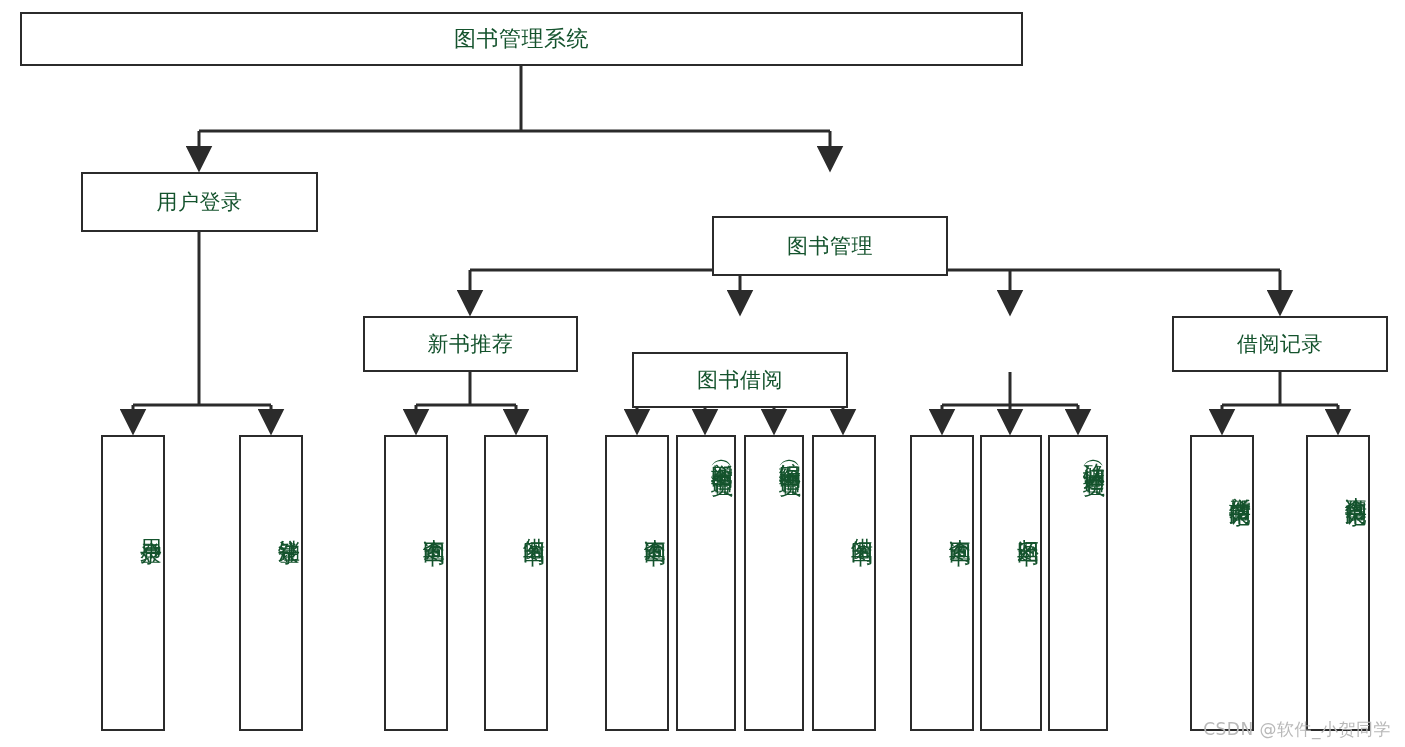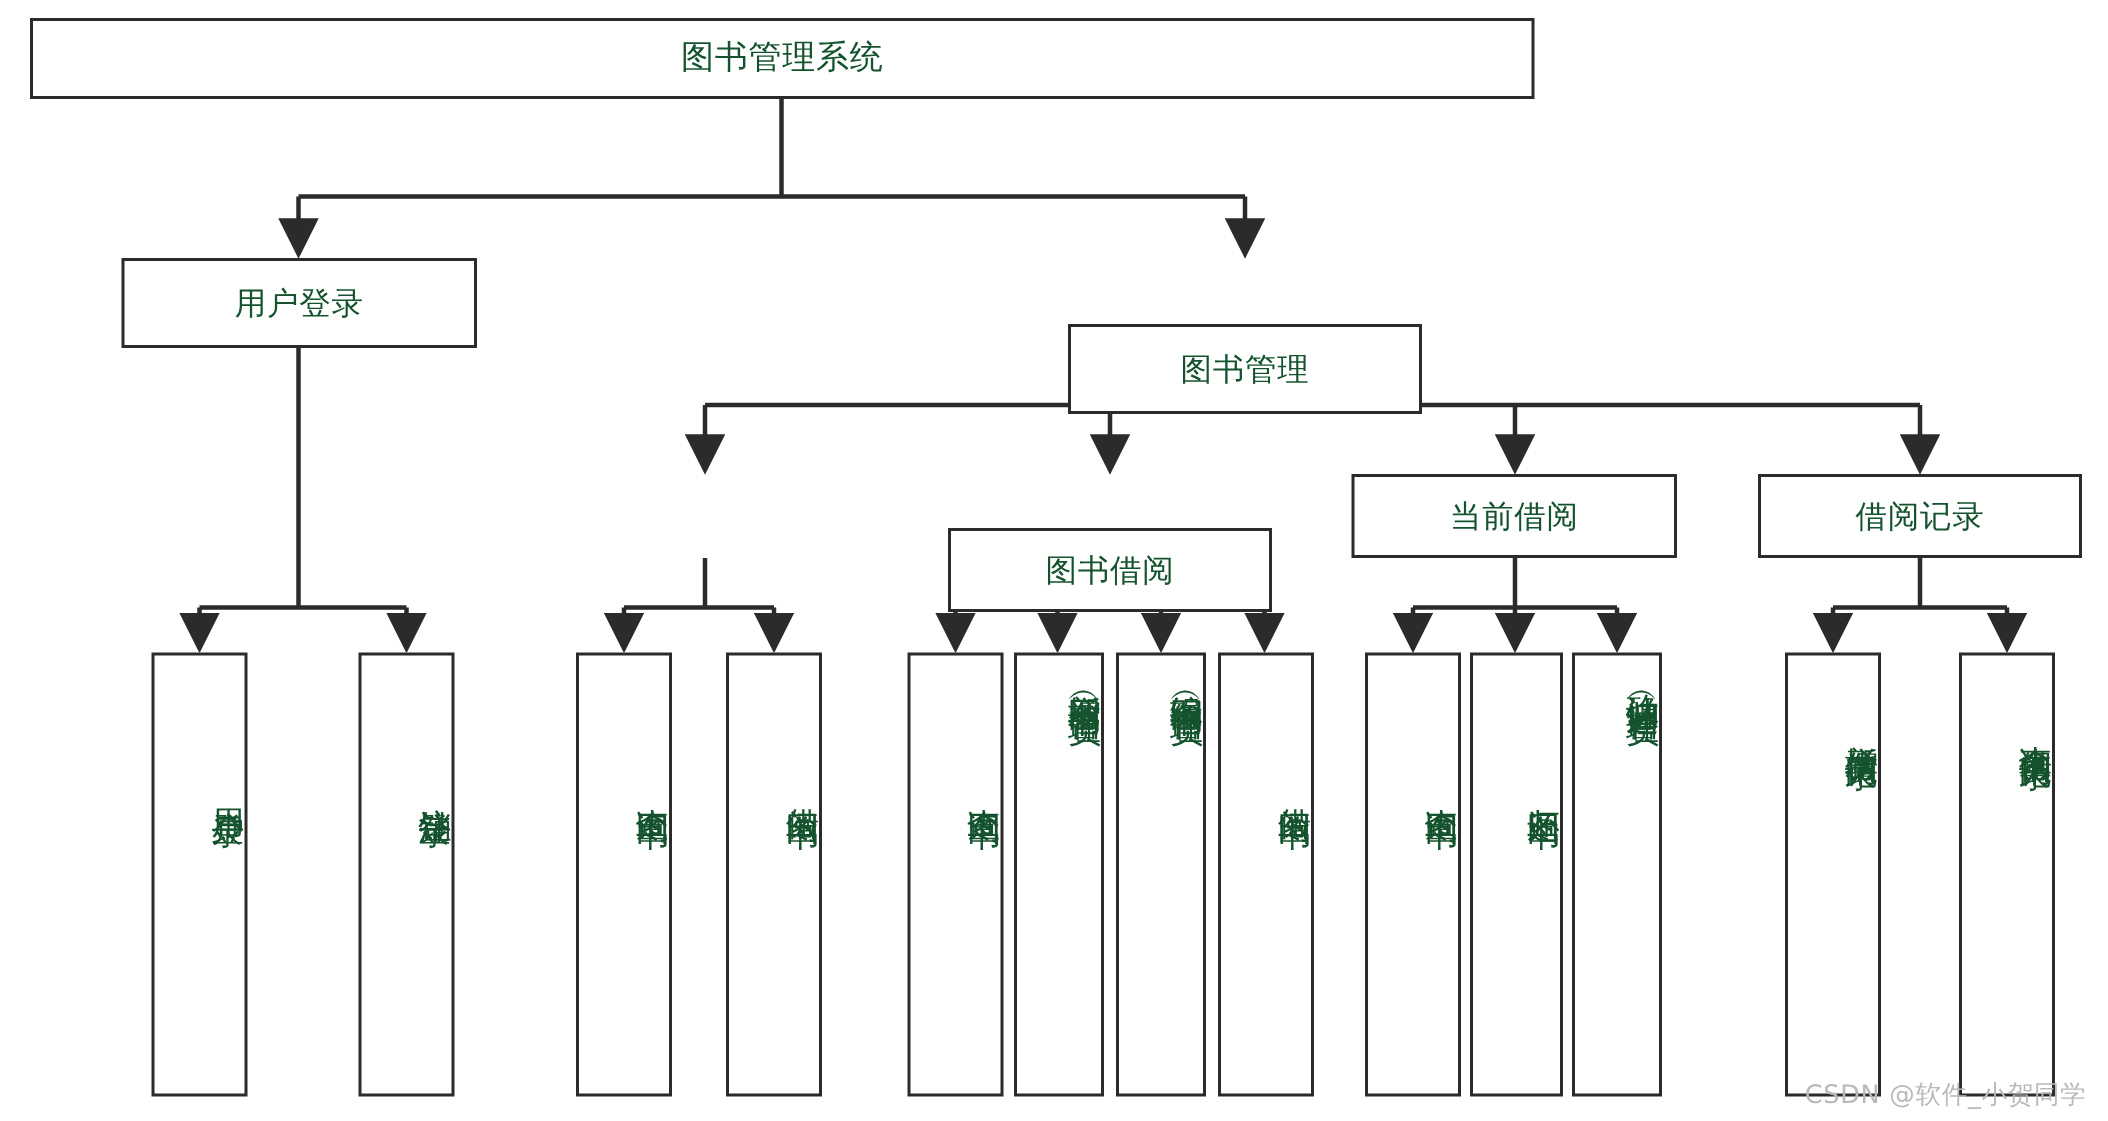--- a/index.html
+++ b/index.html
@@ -138,28 +138,28 @@
   </div>
 
   <div class="node horiz" style="left:81px; top:172px; width:237px; height:60px;">
     <span class="label">用户登录</span>
   </div>
 
   <div class="node horiz" style="left:712px; top:172px; width:236px; height:60px;margin-top:44px;">
     <span class="label">图书管理</span>
   </div>
 
+  <div class="node horiz" style="left:363px; top:316px; width:215px; height:56px;">
+    <span class="label">新书推荐</span>
+  </div>
 
   <div class="node horiz" style="left:632px; top:316px; width:216px; height:56px;margin-top:36px;">
     <span class="label">图书借阅</span>
   </div>
 
-  <div class="node horiz" style="left:901px; top:316px; width:217px; height:56px;">
-    <span class="label">当前借阅</span>
-  </div>
 
   <div class="node horiz" style="left:1172px; top:316px; width:216px; height:56px;">
     <span class="label">借阅记录</span>
   </div>
 
   <div class="node vert" style="left:101px; top:435px; width:64px; height:296px;">
     <span class="label" style="padding-top:84px;">用户登录</span>
   </div>
 
   <div class="node vert" style="left:239px; top:435px; width:64px; height:296px;">

